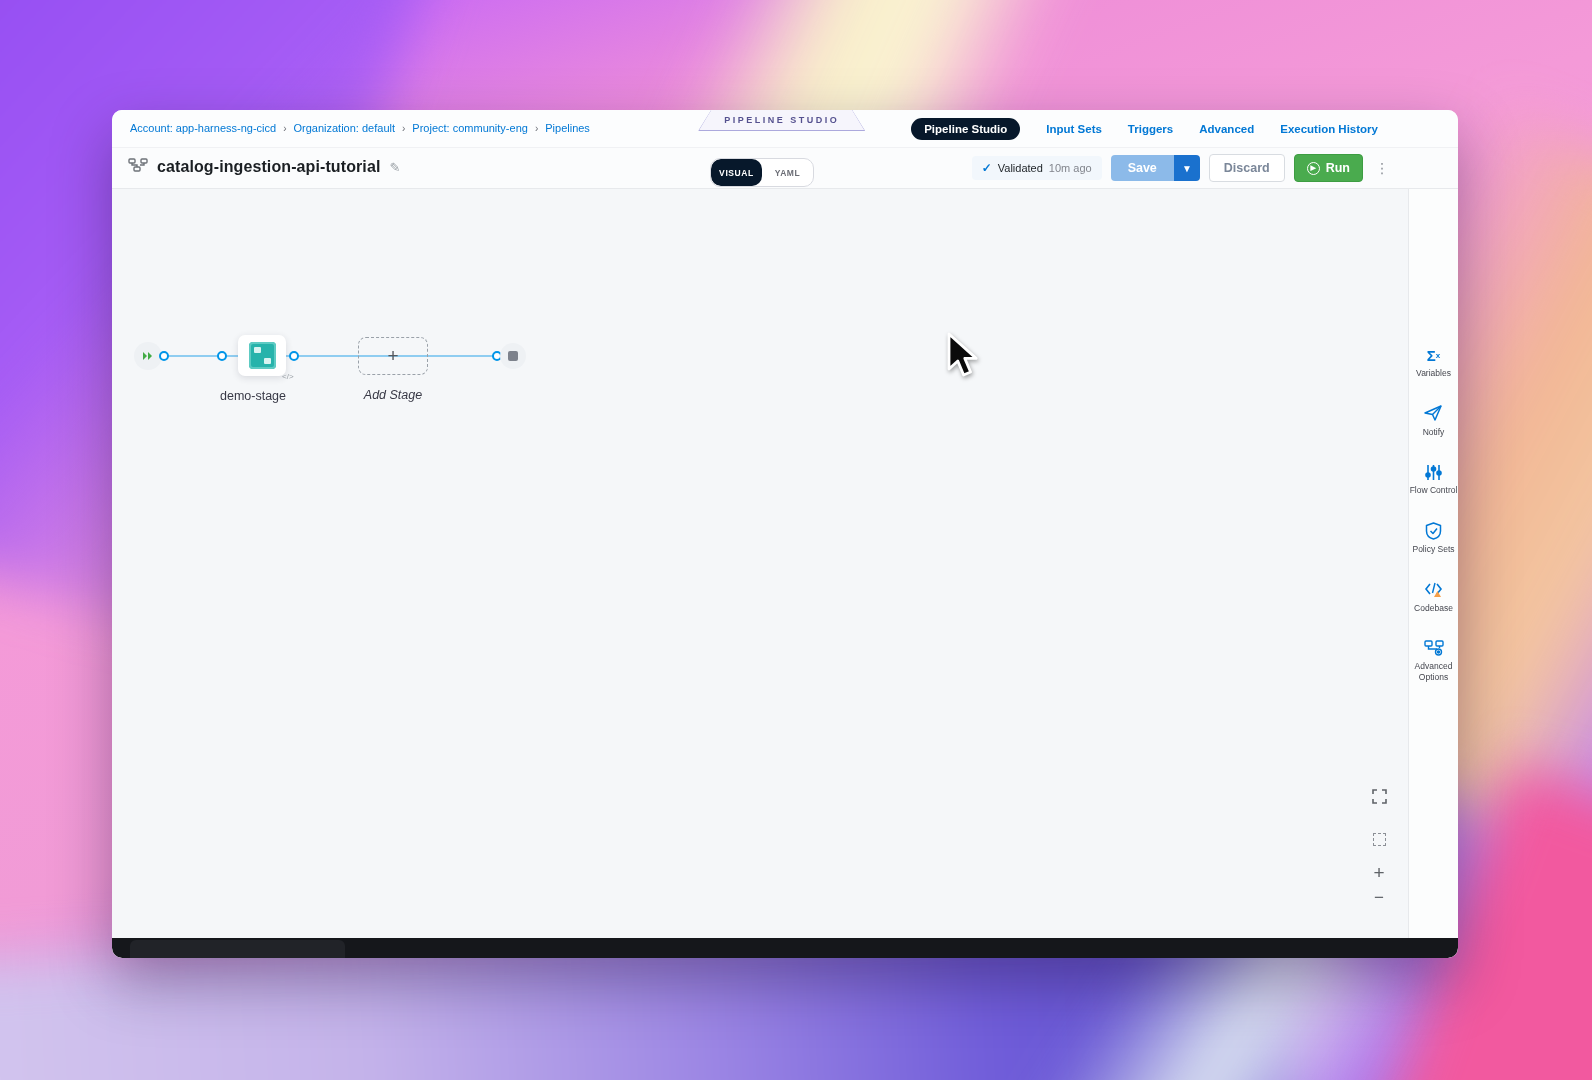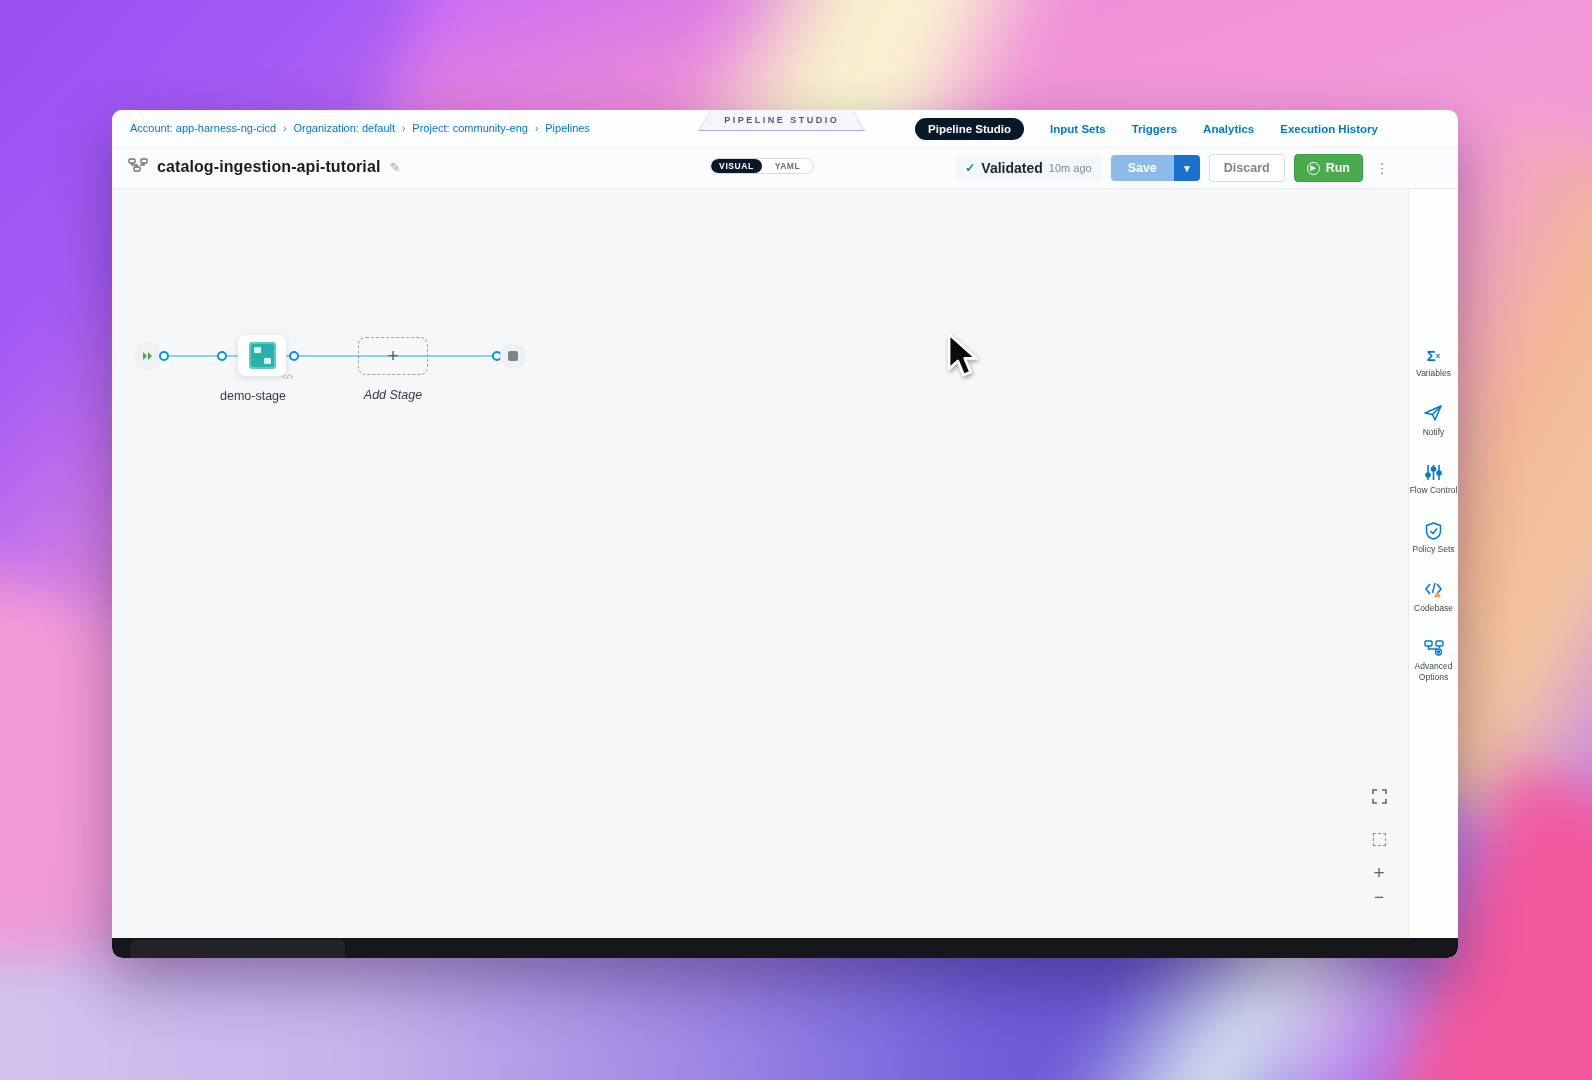--- a/index.html
+++ b/index.html
@@ -46,31 +46,31 @@
   .nav-item { font-size:11.5px; font-weight:bold; color:#0278d5; cursor:pointer; white-space:nowrap; }
   .nav-item.active { background:#07182b; color:#fff; border-radius:12px; padding:5px 13px; }
 
   .hdr2 { position:absolute; left:0; top:38px; width:100%; height:41px;
     background:#fbfcfd; border-bottom:1px solid #e7e9ec; }
   .title-group { position:absolute; left:16px; top:48px; display:flex; align-items:center; gap:9px; }
   .pipeline-icon { color:#6e7278; }
   .page-title { font-size:16px; font-weight:bold; color:#1b1f23; letter-spacing:.1px;text-align:center; }
   .pencil { color:#9aa0a6; font-size:13px; cursor:pointer; }
 
-  .toggle { position:absolute; left:598px; top:48px; width:104px; height:16px;
+  .toggle { position:absolute; left:598px; top:48px; width:104px; height:29px;
     background:#fff; border:1px solid #d8dae0; border-radius:10px; display:flex; overflow:hidden; }
   .toggle-seg { flex:1; display:flex; align-items:center; justify-content:center;
     font-size:8.5px; font-weight:bold; letter-spacing:.6px; cursor:pointer; color:#6b6d75; }
   .toggle-seg.sel { background:#07182b; color:#fff; border-radius:10px; }
 
   .controls { position:absolute; right:66px; top:44px; display:flex; align-items:center; gap:9px; }
   .validated { display:flex; align-items:center; gap:6px; background:#f2f7fc;
     border-radius:4px; padding:5px 10px; }
   .validated .check { color:#0278d5; font-size:12px; font-weight:bold; }
-  .validated .v-label { font-size:14px; font-weight:bold; color:#22272b; }
+  .validated .v-label { font-size:11px; font-weight:normal; color:#22272b; }
   .validated .v-time { font-size:11px; color:#82858c; }
   .save-split { display:flex; border-radius:4px; overflow:hidden; cursor:pointer; }
   .save-main { background:#8cbae9; color:#fff; font-size:12.5px; font-weight:bold;
     padding:6px 17px; }
   .save-caret { background:#1a71ce; color:#fff; width:26px; display:flex;
     align-items:center; justify-content:center; font-size:10px; }
   .btn-discard { background:#fff; border:1px solid #d8dce1; border-radius:4px;
     color:#7b8799; font-size:12.5px; font-weight:bold; padding:6px 14px; cursor:pointer; }
   .btn-run { background:#4aab4e; border:1px solid #3d9d42; border-radius:4px; color:#fff;
     font-size:12.5px; font-weight:bold; padding:6px 12px; cursor:pointer;
@@ -159,21 +159,21 @@
     <div class="badge-wrap">
       <div class="badge-outer">
         <div class="badge-inner">PIPELINE STUDIO</div>
       </div>
     </div>
 
     <div class="nav">
       <span class="nav-item active">Pipeline Studio</span>
       <span class="nav-item">Input Sets</span>
       <span class="nav-item">Triggers</span>
-      <span class="nav-item">Analytics</span>
+      <span class="nav-item">Advanced</span>
       <span class="nav-item">Execution History</span>
     </div>
   </div>
 
   <div class="hdr2"></div>
 
   <div class="title-group">
     <span class="pipeline-icon">
       <svg width="20" height="14" viewBox="0 0 20 14" fill="none" stroke="#6e7278" stroke-width="1.4">
         <rect x="1" y="1" width="6" height="4" rx="1"></rect>

